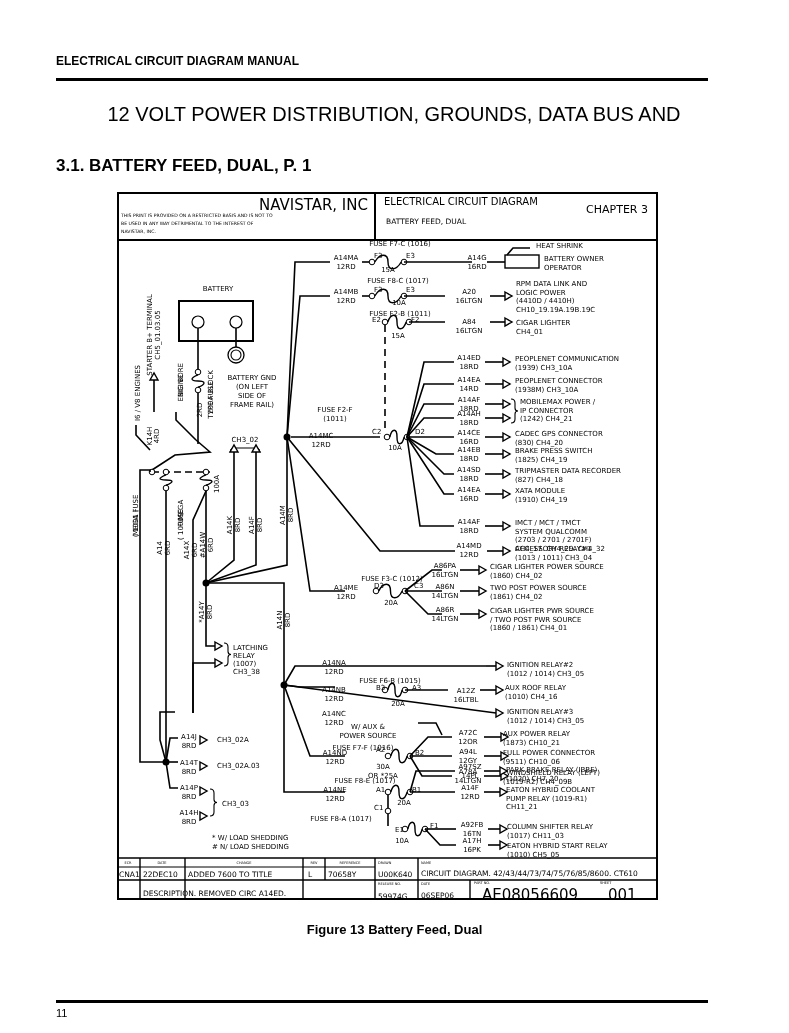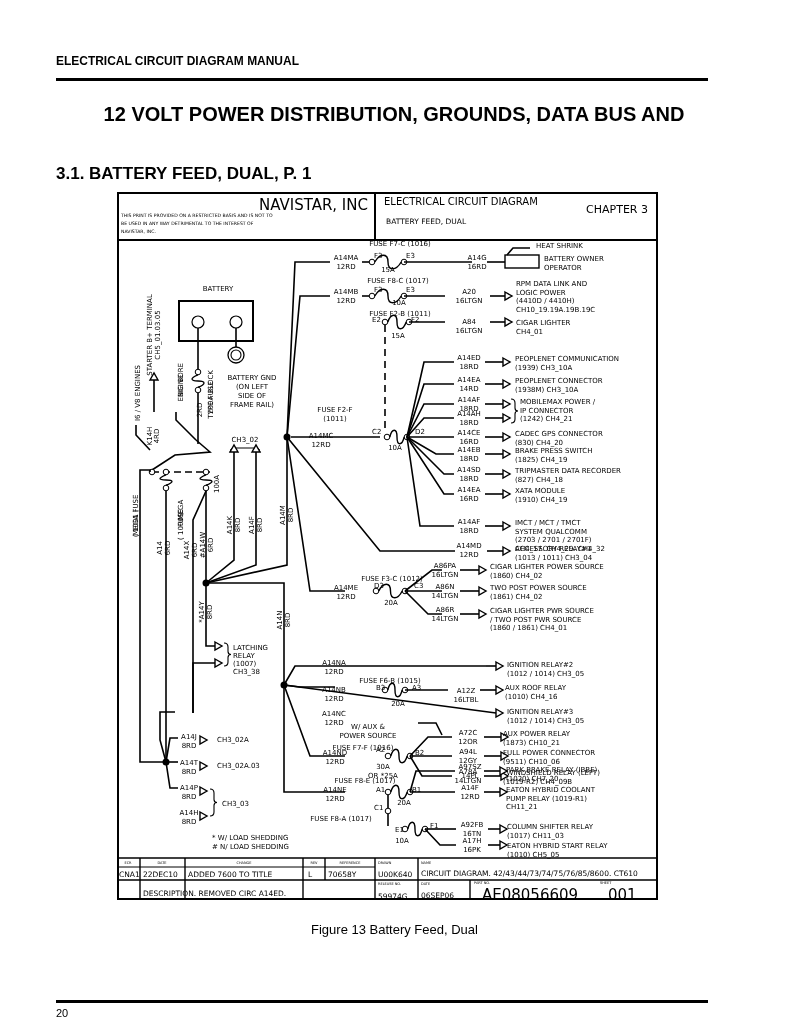--- a/index.html
+++ b/index.html
@@ -1,24 +1,24 @@
 <!DOCTYPE html>
 <html><head>
 <meta charset="utf-8">
 <style>
   html, body { margin: 0; padding: 0; background: #ffffff; }
   body { width: 789px; height: 1033px; position: relative; overflow: hidden; font-family: "Liberation Sans", sans-serif; color: #000; }
   .running-head { position: absolute; left: 56px; top: 53px; font-size: 13px; font-weight: bold; transform: scaleX(0.92); transform-origin: left; }
   .rule-top { position: absolute; left: 56px; top: 78px; width: 652px; height: 3px; background: #000; }
-  .chapter-title { position: absolute; left: 56px; width: 676px; top: 103px; text-align: center; font-size: 20px; font-weight: bold; line-height: 23px; }
-  .section-title { position: absolute; left: 56px; top: 164px; font-size: 17px; font-weight: bold; }
+  .chapter-title { position: absolute; left: 56px; width: 676px; top: 103px; text-align: center; font-size: 20px; font-weight: normal; line-height: 23px; }
+  .section-title { position: absolute; left: 56px; top: 156px; font-size: 17px; font-weight: bold; }
   .diagram-frame { position: absolute; left: 117px; top: 192px; width: 541px; height: 708px; border: 2px solid #000; box-sizing: border-box; }
   svg#diagram { position: absolute; left: 117px; top: 192px; width: 541px; height: 708px; }
   svg text { font-family: "DejaVu Sans", sans-serif; fill: #000; }
-  .caption { position: absolute; left: 0; width: 789px; top: 922px; text-align: center; font-size: 13px; font-weight: normal; }
+  .caption { position: absolute; left: 0; width: 789px; top: 922px; text-align: center; font-size: 13px; font-weight: bold; }
   .rule-bottom { position: absolute; left: 56px; top: 1000px; width: 652px; height: 3px; background: #000; }
   .page-number { position: absolute; left: 56px; top: 1007px; font-size: 11px; }
 </style>
 </head>
 <body>
 
 <div class="running-head">ELECTRICAL CIRCUIT DIAGRAM MANUAL</div>
 <div class="rule-top"></div>
 <div class="chapter-title">
   <div>12 VOLT POWER DISTRIBUTION, GROUNDS, DATA BUS AND</div>
@@ -460,13 +460,13 @@
     <text x="421" y="885" font-size="3.5" text-anchor="start">DATE</text>
     <text x="421" y="898" font-size="7.5" text-anchor="start">06SEP06</text>
     <text x="474" y="884" font-size="3.5" text-anchor="start">PART NO.</text>
     <text x="482" y="900" font-size="15" text-anchor="start">AE08056609</text>
     <text x="600" y="884" font-size="3.5" text-anchor="start">SHEET</text>
     <text x="608" y="900" font-size="15" text-anchor="start">001</text>
   </svg>
 
 <div class="caption">Figure 13    Battery Feed, Dual</div>
 <div class="rule-bottom"></div>
-<div class="page-number">20</div>
+<div class="page-number">11</div>
 
 </body></html>

